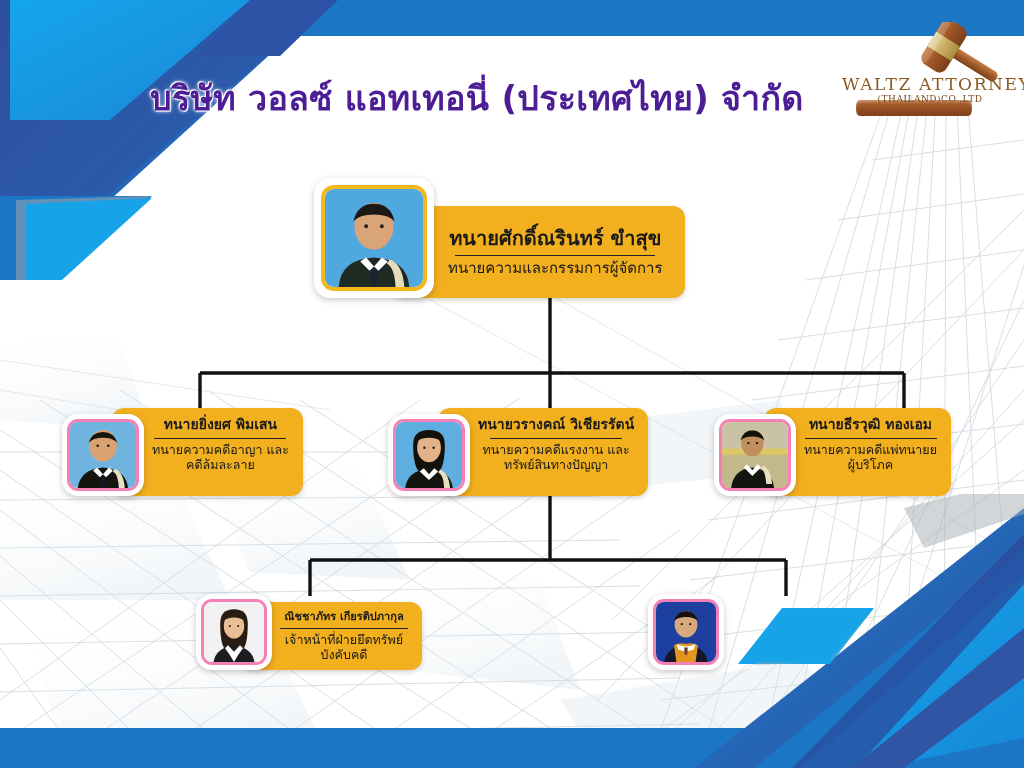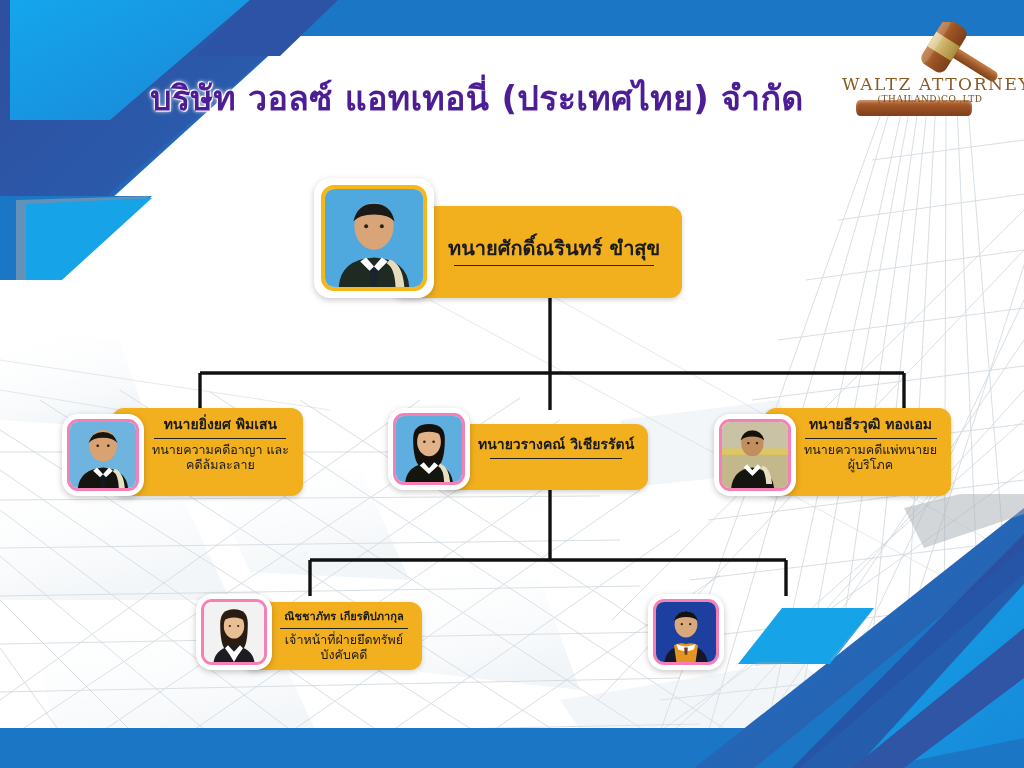--- a/index.html
+++ b/index.html
@@ -418,20 +418,21 @@
           <path d="M66 72 q13 4 15 28 l-9 0 q-1 -20 -9 -24z" fill="#E4DCBC"></path>
           <circle cx="42" cy="38" r="2" fill="#2a2018"></circle>
           <circle cx="58" cy="38" r="2" fill="#2a2018"></circle>
         </svg>
       </div>
     </div>
     <div class="plate">
       <div class="plate-body">
         <div class="p-name">ทนายศักดิ์ณรินทร์  ขำสุข</div>
         <div class="p-rule"></div>
+        <div class="p-role">ทนายความและกรรมการผู้จัดการ</div>
       </div>
     </div>
   </div>
 
   <div class="card row2" id="card-m1">
     <div class="photo">
       <div class="photo-inner">
         <svg class="portrait" viewBox="0 0 100 100" preserveAspectRatio="xMidYMid slice">
           <rect width="100" height="100" fill="#6FB3DF"></rect>
           <ellipse cx="50" cy="36" rx="21" ry="24" fill="#D8A273"></ellipse>
@@ -470,20 +471,24 @@
           <path d="M67 72 q13 5 15 28 l-9 0 q-1 -20 -9 -24z" fill="#E7DFC0"></path>
           <circle cx="43" cy="39" r="1.9" fill="#2a1f16"></circle>
           <circle cx="57" cy="39" r="1.9" fill="#2a1f16"></circle>
         </svg>
       </div>
     </div>
     <div class="plate">
       <div class="plate-body">
         <div class="p-name">ทนายวรางคณ์ วิเชียรรัตน์</div>
         <div class="p-rule"></div>
+        <div class="p-role">
+          <span>ทนายความคดีแรงงาน และ</span><br>
+          <span>ทรัพย์สินทางปัญญา</span>
+        </div>
       </div>
     </div>
   </div>
 
   <div class="card row2" id="card-m3">
     <div class="photo">
       <div class="photo-inner">
         <svg class="portrait" viewBox="0 0 100 100" preserveAspectRatio="xMidYMid slice">
           <rect width="100" height="100" fill="#C9C2A4"></rect>
           <rect y="48" width="100" height="52" fill="#C2B88C"></rect>

